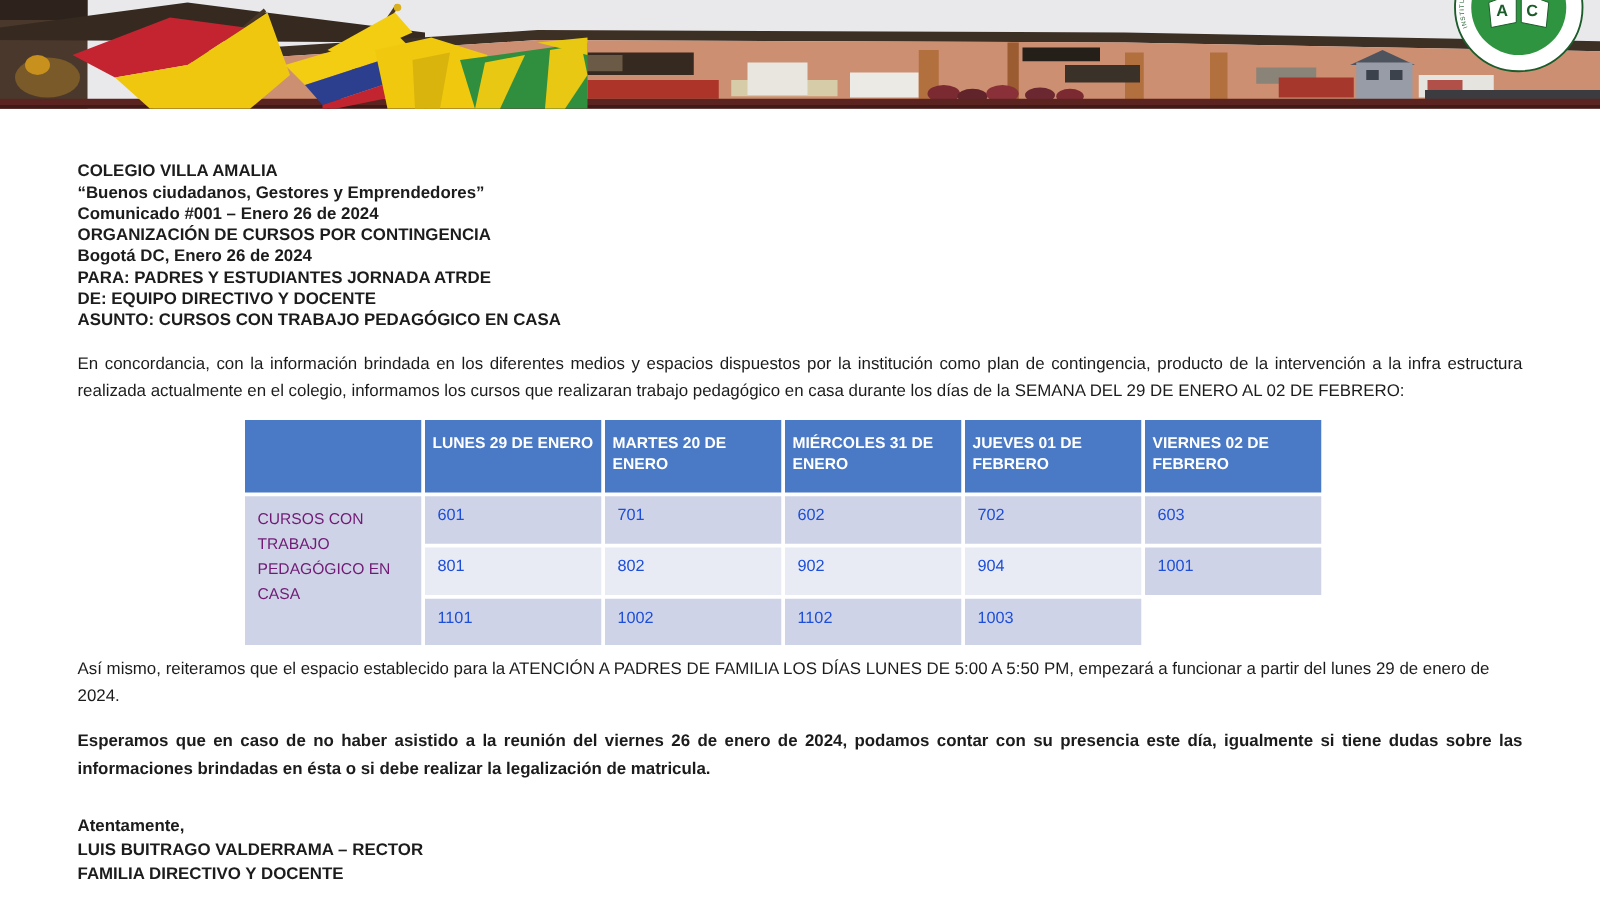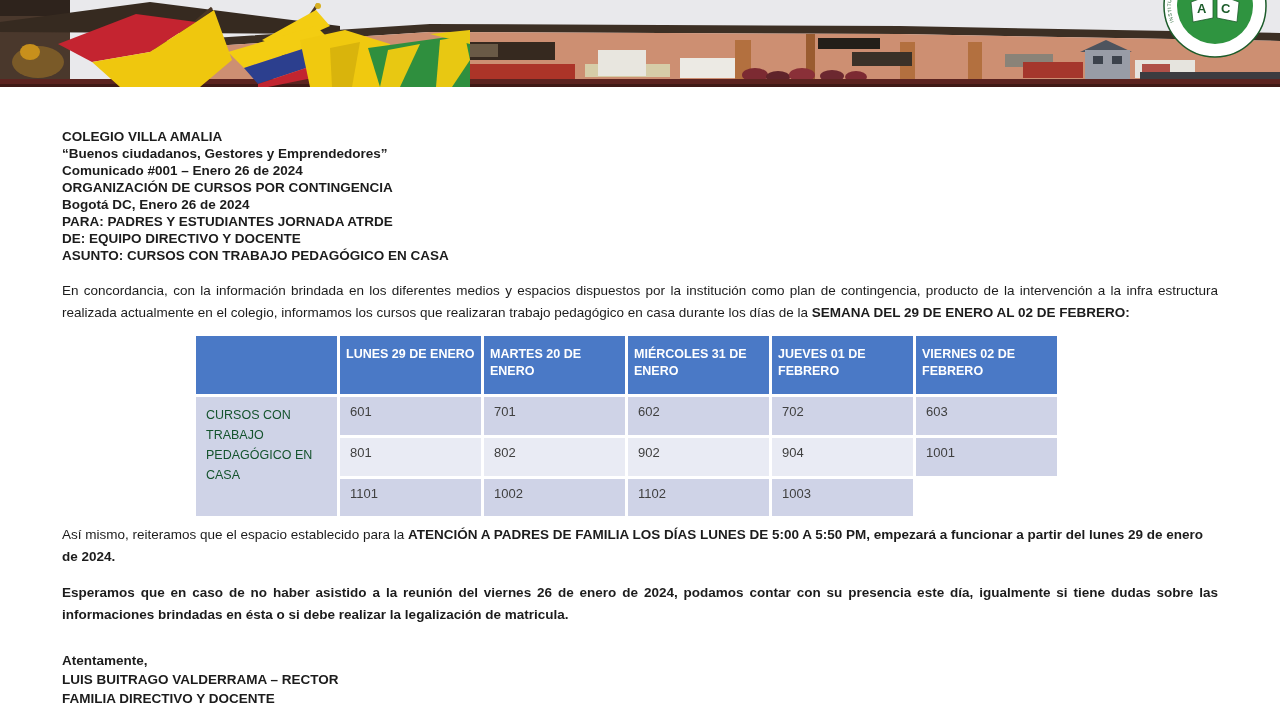--- a/index.html
+++ b/index.html
@@ -10,40 +10,40 @@
   }
   .page{position:relative;width:1280px;height:720px;overflow:hidden;}
   .banner{display:block;width:1280px;height:87px;}
   .doc{padding:41px 62px 0 62px;}
   .letterhead{font-weight:bold;font-size:13.5px;line-height:17px;}
   .meta{font-weight:bold;font-size:13.5px;line-height:17px;}
   p{margin:0;font-size:13.5px;line-height:21.5px;}
   .intro{margin-top:16px;text-align:justify;}
   .attention{margin-top:8px;}
   .closing{margin-top:15px;text-align:justify;font-weight:bold;}
-  b{font-weight:bold;}
+  b{font-weight:normal;}
   
   .ctable{
     display:grid;
     grid-template-columns:141px repeat(5,141px);
     grid-template-rows:58px 38px 38px 37px;
     gap:3px;
     margin:13px 0 0 134px;
     width:855px;
   }
   .th{
     background:#4a79c6;color:#ffffff;font-weight:bold;font-size:12.5px;
     line-height:17px;text-align:left;padding:10px 6px 0 6px;box-sizing:border-box;
   }
   .corner{padding:0;}
   .rowhead{
     grid-row:2/5;grid-column:1;background:#cfd3e7;
-    font-size:12.5px;line-height:20px;padding:8px 10px 0 10px;box-sizing:border-box;color:#14532d;
+    font-size:12.5px;line-height:20px;padding:8px 10px 0 10px;box-sizing:border-box;color:#701a75;
   }
-  .td{font-size:13px;color:#404040;padding:7px 0 0 10px;box-sizing:border-box;}
+  .td{font-size:13px;color:#1d4ed8;padding:7px 0 0 10px;box-sizing:border-box;}
   .band-a{background:#cfd3e7;}
   .band-b{background:#e9ebf4;}
   .signature{margin-top:26px;font-weight:bold;font-size:13.5px;line-height:19px;}
 </style>
 </head>
 <body>
 
 <div class="page">
 
   <svg class="banner" width="1280" height="87" viewBox="0 0 1280 87" preserveAspectRatio="none">

